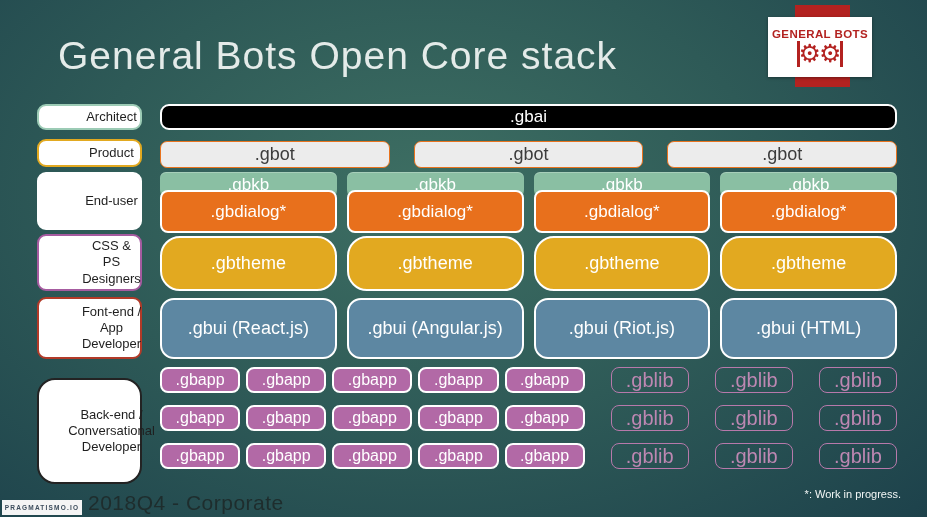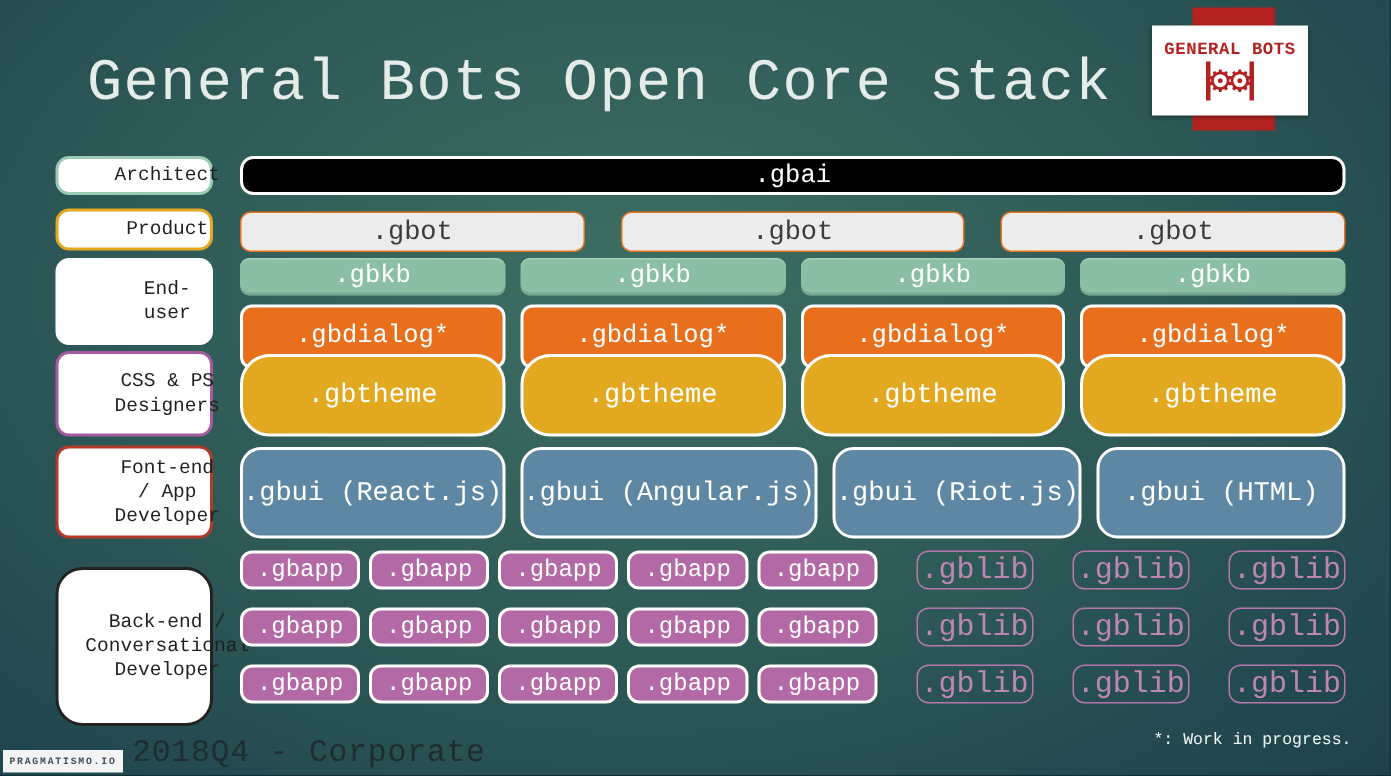--- a/index.html
+++ b/index.html
@@ -1,18 +1,18 @@
 <!DOCTYPE html>
 <html><head>
 <meta charset="utf-8">
 <style>
   html,body { margin:0; padding:0; background:#0e2530; }
   .slide {
     position:relative; width:927px; height:517px; overflow:hidden;
-    font-family:Liberation Mono, monospace;
+    font-family:Liberation Sans, sans-serif;
     background:
       radial-gradient(ellipse 900px 600px at 46% 38%, #3e6f63 0%, #2e5a57 38%, #1e434c 75%, #152f3b 100%);
   }
   .title {
     position:absolute; left:58px; top:34px; margin:0;
     font-size:39px; font-weight:400; letter-spacing:1px; color:#e4ebe9;
   }
   
   .logo-ribbon { position:absolute; left:795px; top:5px; width:55px; height:82px; background:#b32220; }
   .logo-card {
@@ -35,21 +35,21 @@
   .role-architect { top:0;    height:26px; border-color:#9ccbb5; }
   .role-product   { top:35px; height:28px; border-color:#e2a920; }
   .role-enduser   { top:68px; height:58px; }
   .role-css       { top:130px; height:57px; border-color:#a65ba0; }
   .role-frontend  { top:193px; height:62px; border-color:#b23a28; }
   .role-backend   { top:274px; height:106px; border-color:#232323; border-radius:18px; }
   .row { position:absolute; left:123px; width:737px; display:flex; }
   .row-gbai    { top:0;    height:26px; }
   .row-gbot    { top:37px; height:27px; gap:24px; }
   .row-gbkb    { top:68px; height:25px; gap:10px; }
-  .row-gbdialog{ top:99px; height:43px; gap:10px; }
+  .row-gbdialog{ top:86px; height:43px; gap:10px; }
   .row-gbtheme { top:132px; height:55px; gap:10px; }
   .row-gbui    { top:194px; height:61px; gap:10px; }
   .row-apps    { height:26px; gap:6px; }
   .row-apps1   { top:263px; }
   .row-apps2   { top:301px; }
   .row-apps3   { top:339px; }
   .box {
     flex:1; box-sizing:border-box; display:flex; align-items:center; justify-content:center;
     color:#ffffff; font-size:17px; border-radius:7px; white-space:nowrap;
   }

